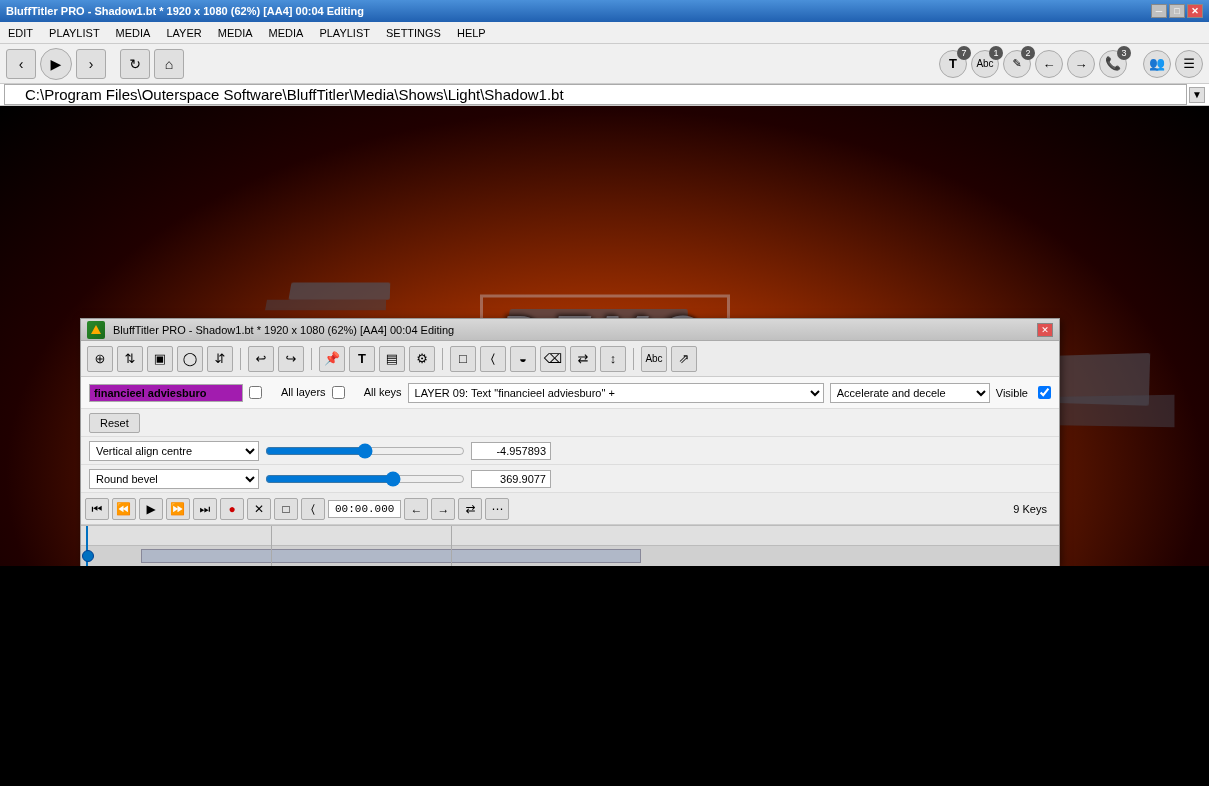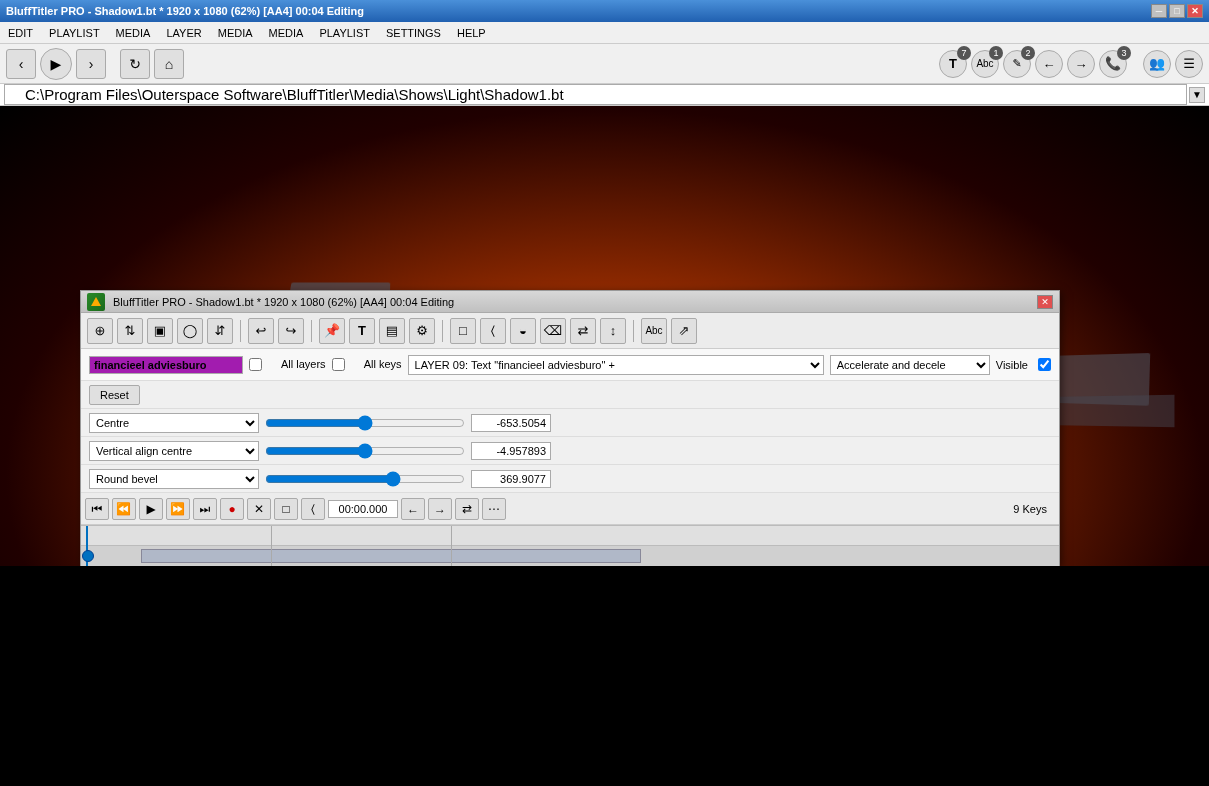--- a/index.html
+++ b/index.html
@@ -295,20 +295,21 @@
       display: flex; align-items: center; justify-content: center;
       font-size: 12px;
     }
     .tl-time {
       font-size: 11px;
       padding: 2px 6px;
       background: white;
       border: 1px solid #aaa;
       min-width: 70px;
       text-align: center;
+      font-family: Liberation Mono, monospace;
     }
     .tl-keys-label {
       margin-left: auto;
       font-size: 11px;
       padding-right: 8px;
     }
     .tl-dot {
       width: 12px; height: 12px;
       border-radius: 50%;
       background: #0070c0;
@@ -460,27 +461,20 @@
         <input type="checkbox" checked="" style="">
       </label>
     </div>
 
     <div class="props-row">
       <button class="reset-btn">Reset</button>
     </div>
 
     <div class="props-row">
       <select class="prop-dropdown">
-        <option>Centre</option>
-      </select>
-      <input type="range" class="prop-slider" value="50" min="0" max="100" style="">
-      <input class="prop-value" type="text" value="-653.5054" style="">
-    </div>
-    <div class="props-row">
-      <select class="prop-dropdown">
         <option>Vertical align centre</option>
       </select>
       <input type="range" class="prop-slider" value="50" min="0" max="100" style="">
       <input class="prop-value" type="text" value="-4.957893" style="">
     </div>
     <div class="props-row">
       <select class="prop-dropdown">
         <option>Round bevel</option>
       </select>
       <input type="range" class="prop-slider" value="65" min="0" max="100" style="">

